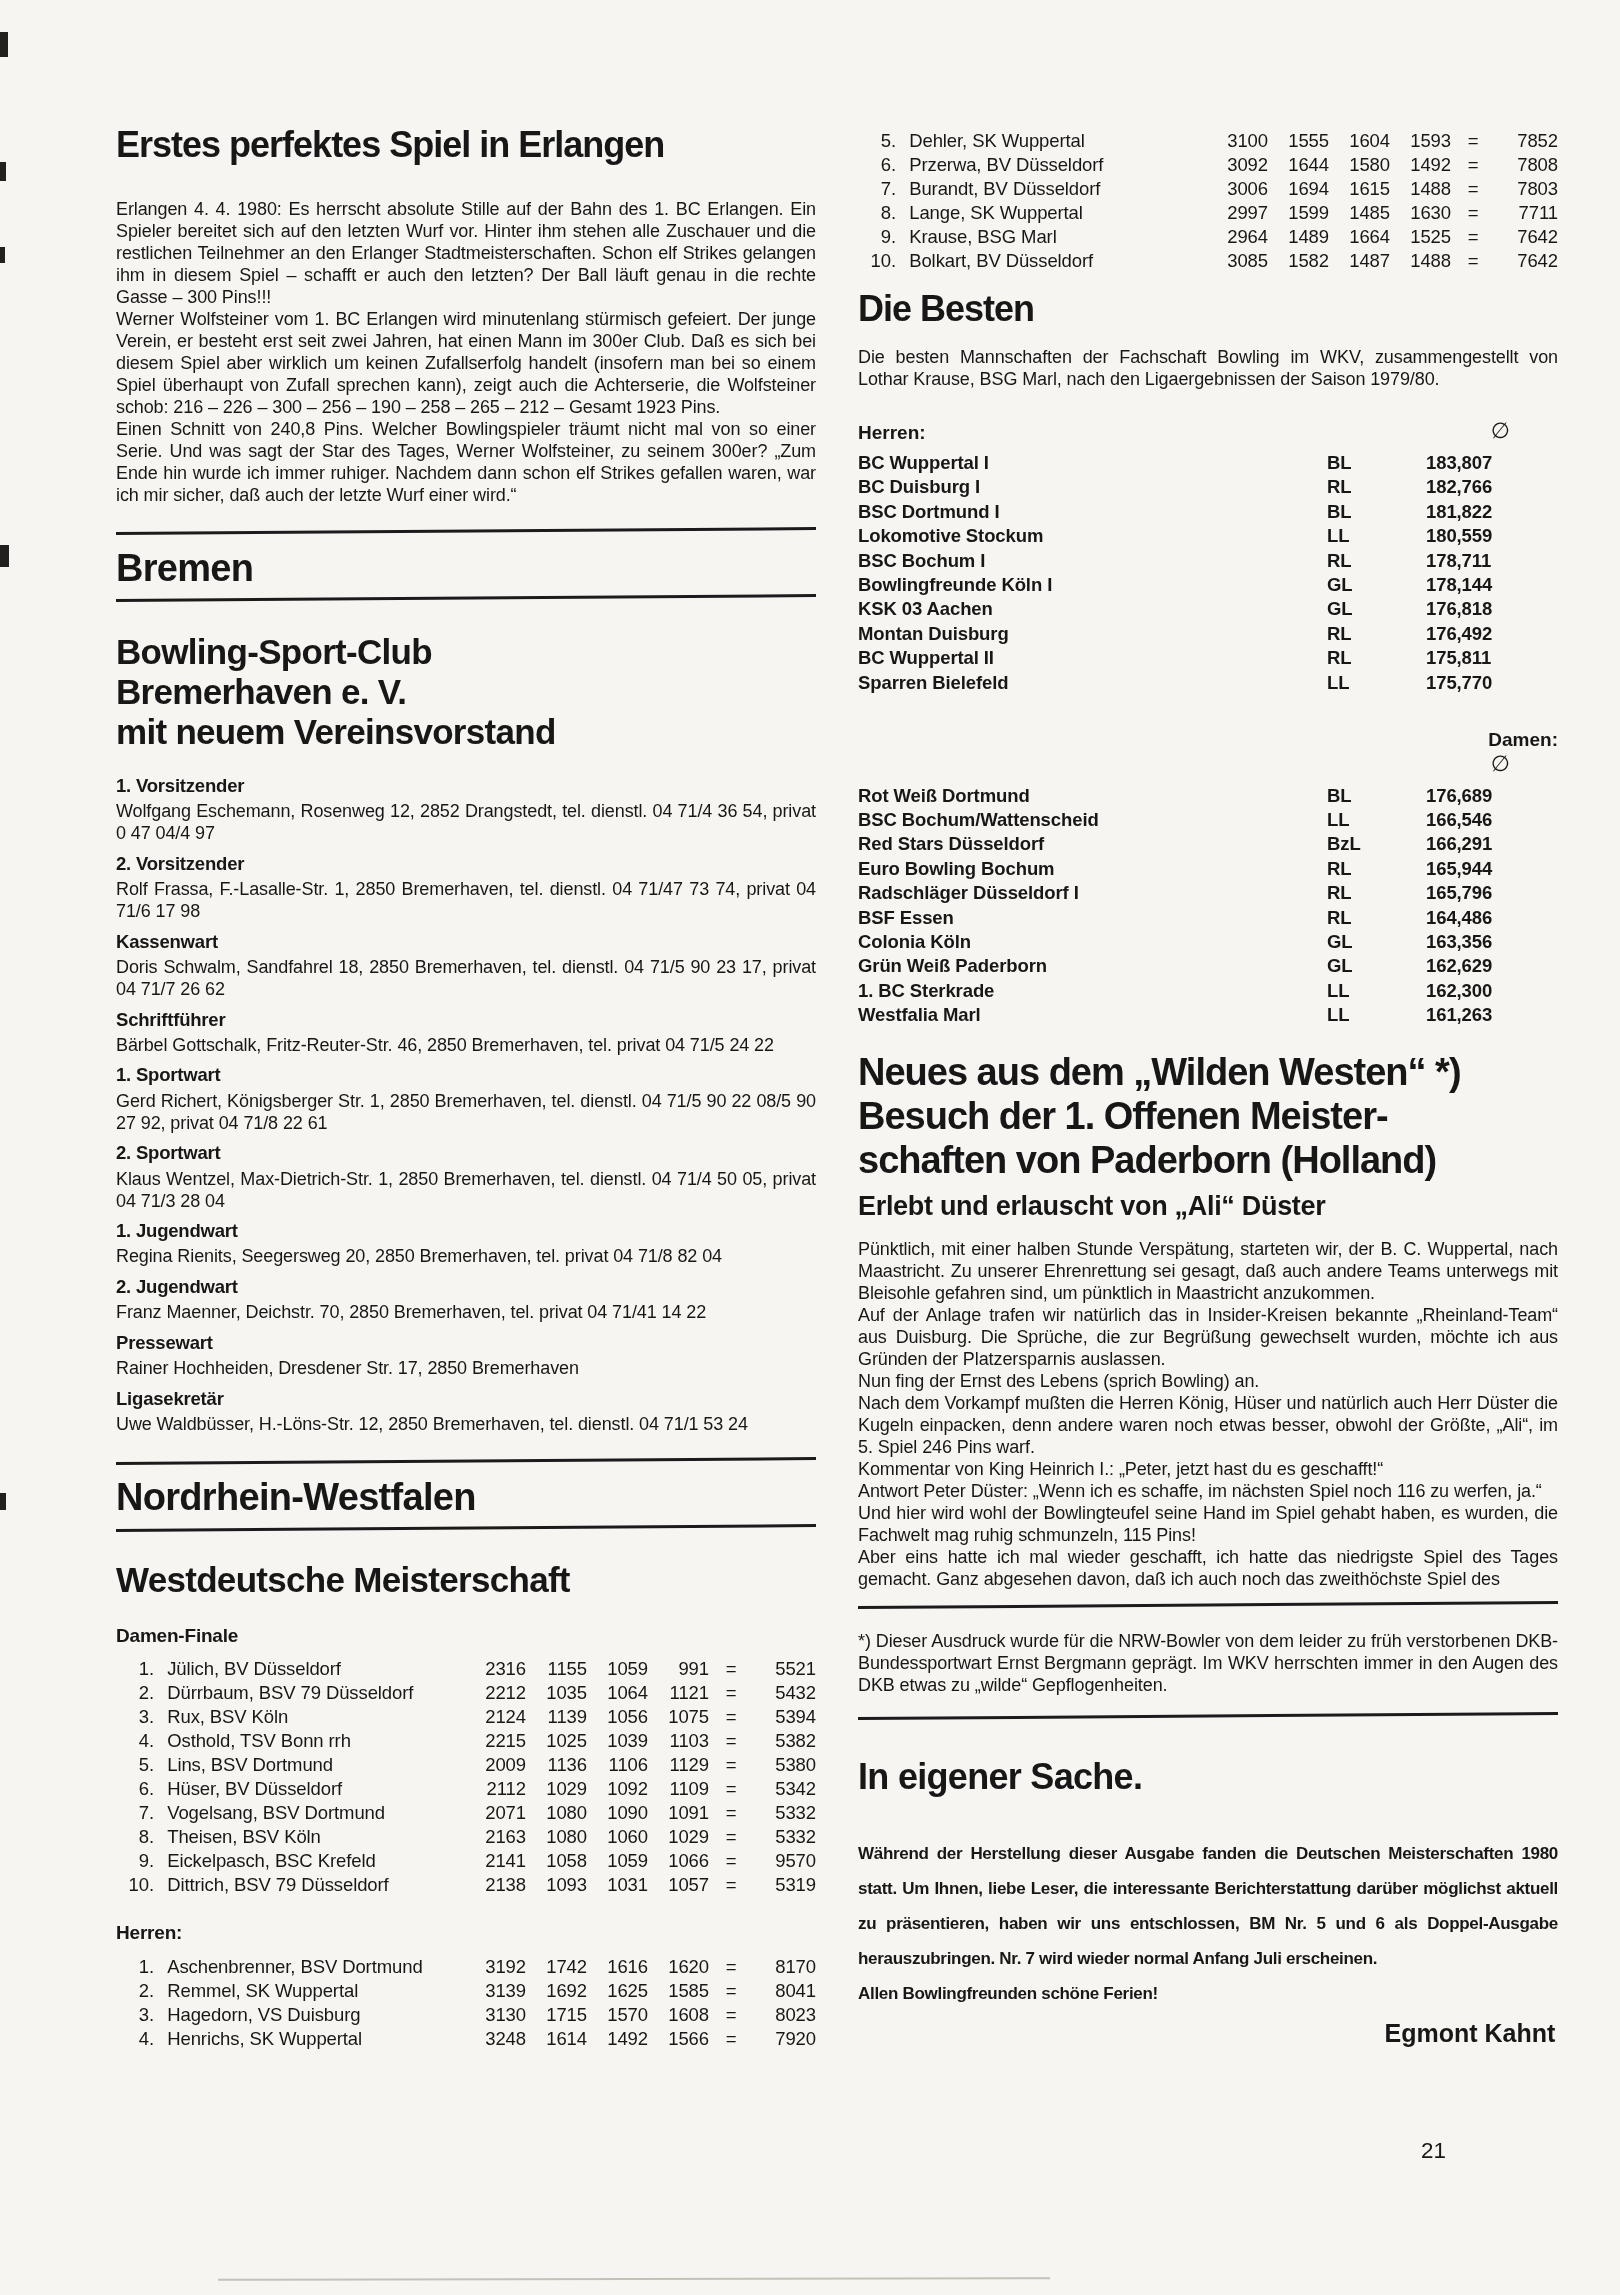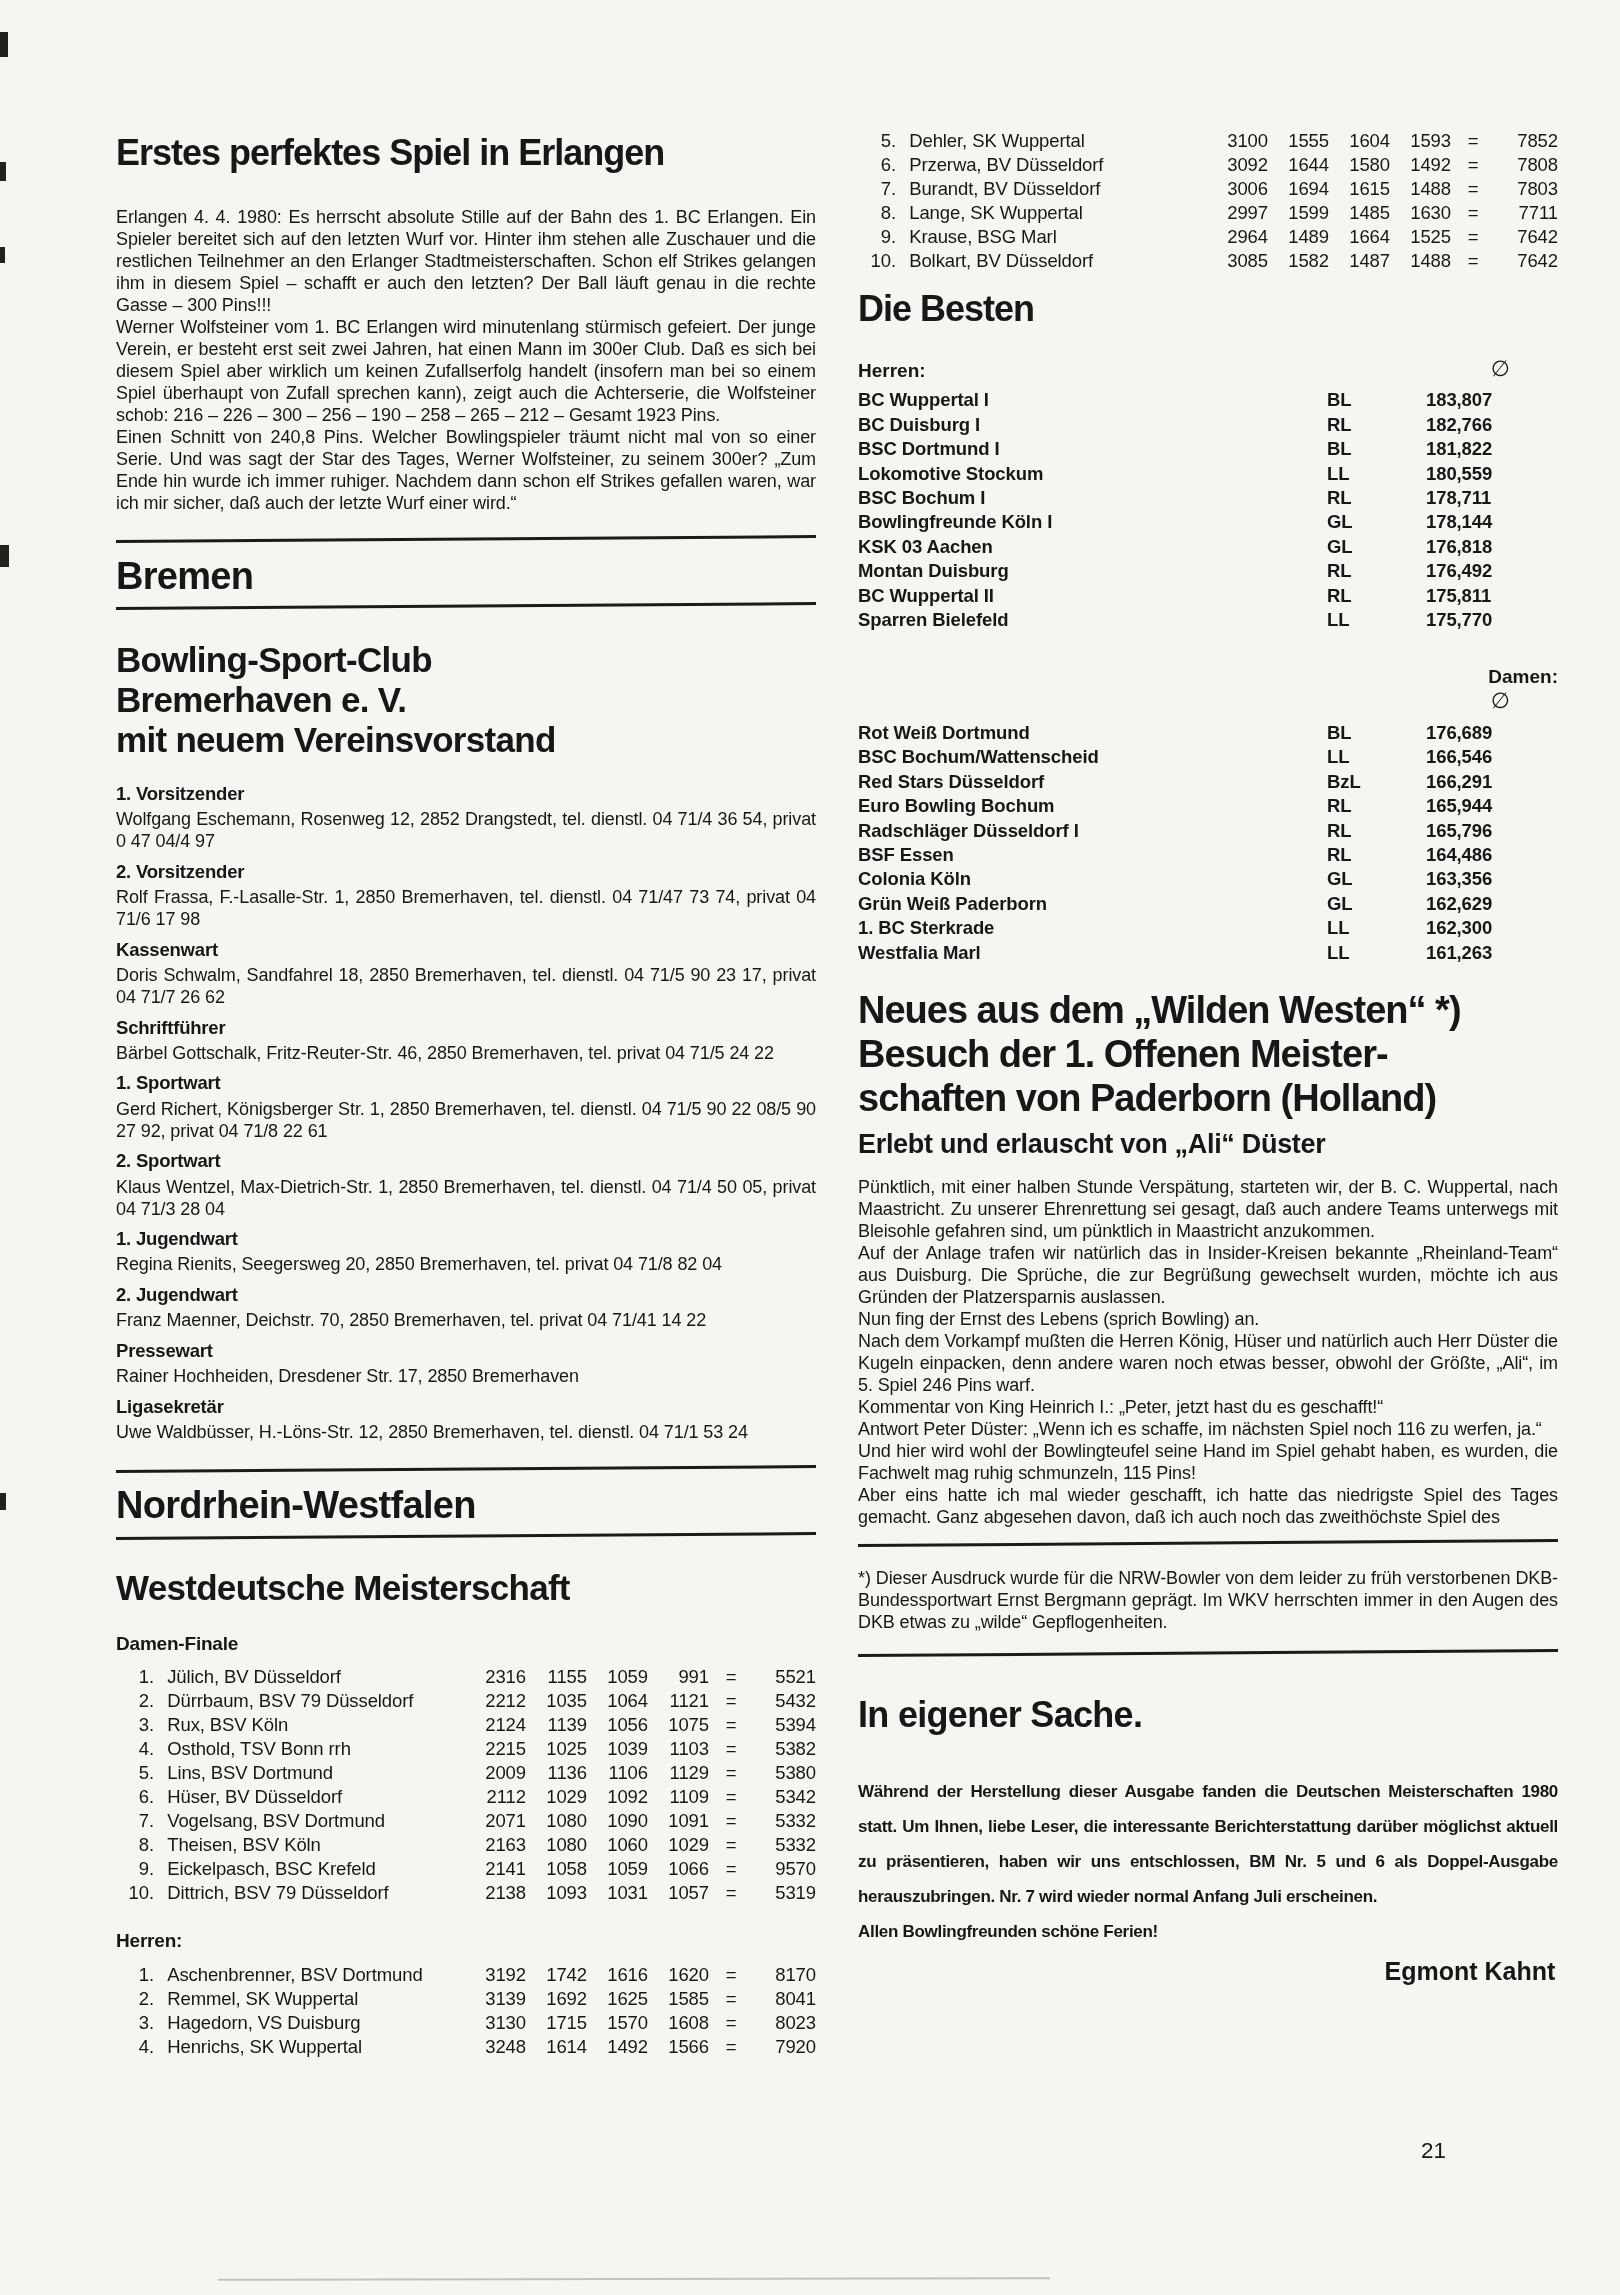--- a/index.html
+++ b/index.html
@@ -1,21 +1,21 @@
 <!DOCTYPE html>
 <html style="font-size:10.6px"><head>
 <meta charset="utf-8">
 <style>
   * { margin:0; padding:0; box-sizing:border-box; }
   html,body { background:#e8e6e2; }
   body { font-family:"Liberation Sans","DejaVu Sans",sans-serif; }
   .page { position:relative; width:1621px; height:2295px; background:#f7f5f1; color:#171717; overflow:hidden; }
 
   .col { position:absolute; }
-  .col-left  { left:116px;  top:134px; width:700px; }
+  .col-left  { left:116px;  top:126px; width:700px; }
   .col-right { left:858px; top:129px; width:700px; }
 
   h1.article-h1 { font-size:36px; font-weight:bold; letter-spacing:-1px; line-height:1.05; }
   .mb-title { margin-bottom:34px; }
 
   .bodytext { font-size:18px; line-height:22px; text-align:justify; letter-spacing:-0.1px; }
   .body-paras p { margin:0; }
 
   .rule { height:3.3px; background:#1b1b1b; transform:rotate(-0.4deg); transform-origin:left center; }
   .section-block { margin-top:26.4px; }
@@ -397,20 +397,21 @@
           <span class="num">3085</span>
           <span class="num">1582</span>
           <span class="num">1487</span>
           <span class="num">1488</span>
           <span class="eq">=</span>
           <span class="total">7642</span>
         </div>
       </div>
 
     <h1 class="article-h1 die-besten-title">Die Besten</h1>
+    <p class="bodytext intro">Die besten Mannschaften der Fachschaft Bowling im WKV, zusammengestellt von Lothar Krause, BSG Marl, nach den Ligaergebnissen der Saison 1979/80.</p>
 
     <div class="avg-head">
       <span class="avg-label">Herren:</span>
       <span class="avg-sym">∅</span>
     </div>
     <div class="avg-table">
 
         <div class="avg-row">
           <span class="tname">BC Wuppertal I</span>
           <span class="league">BL</span>

